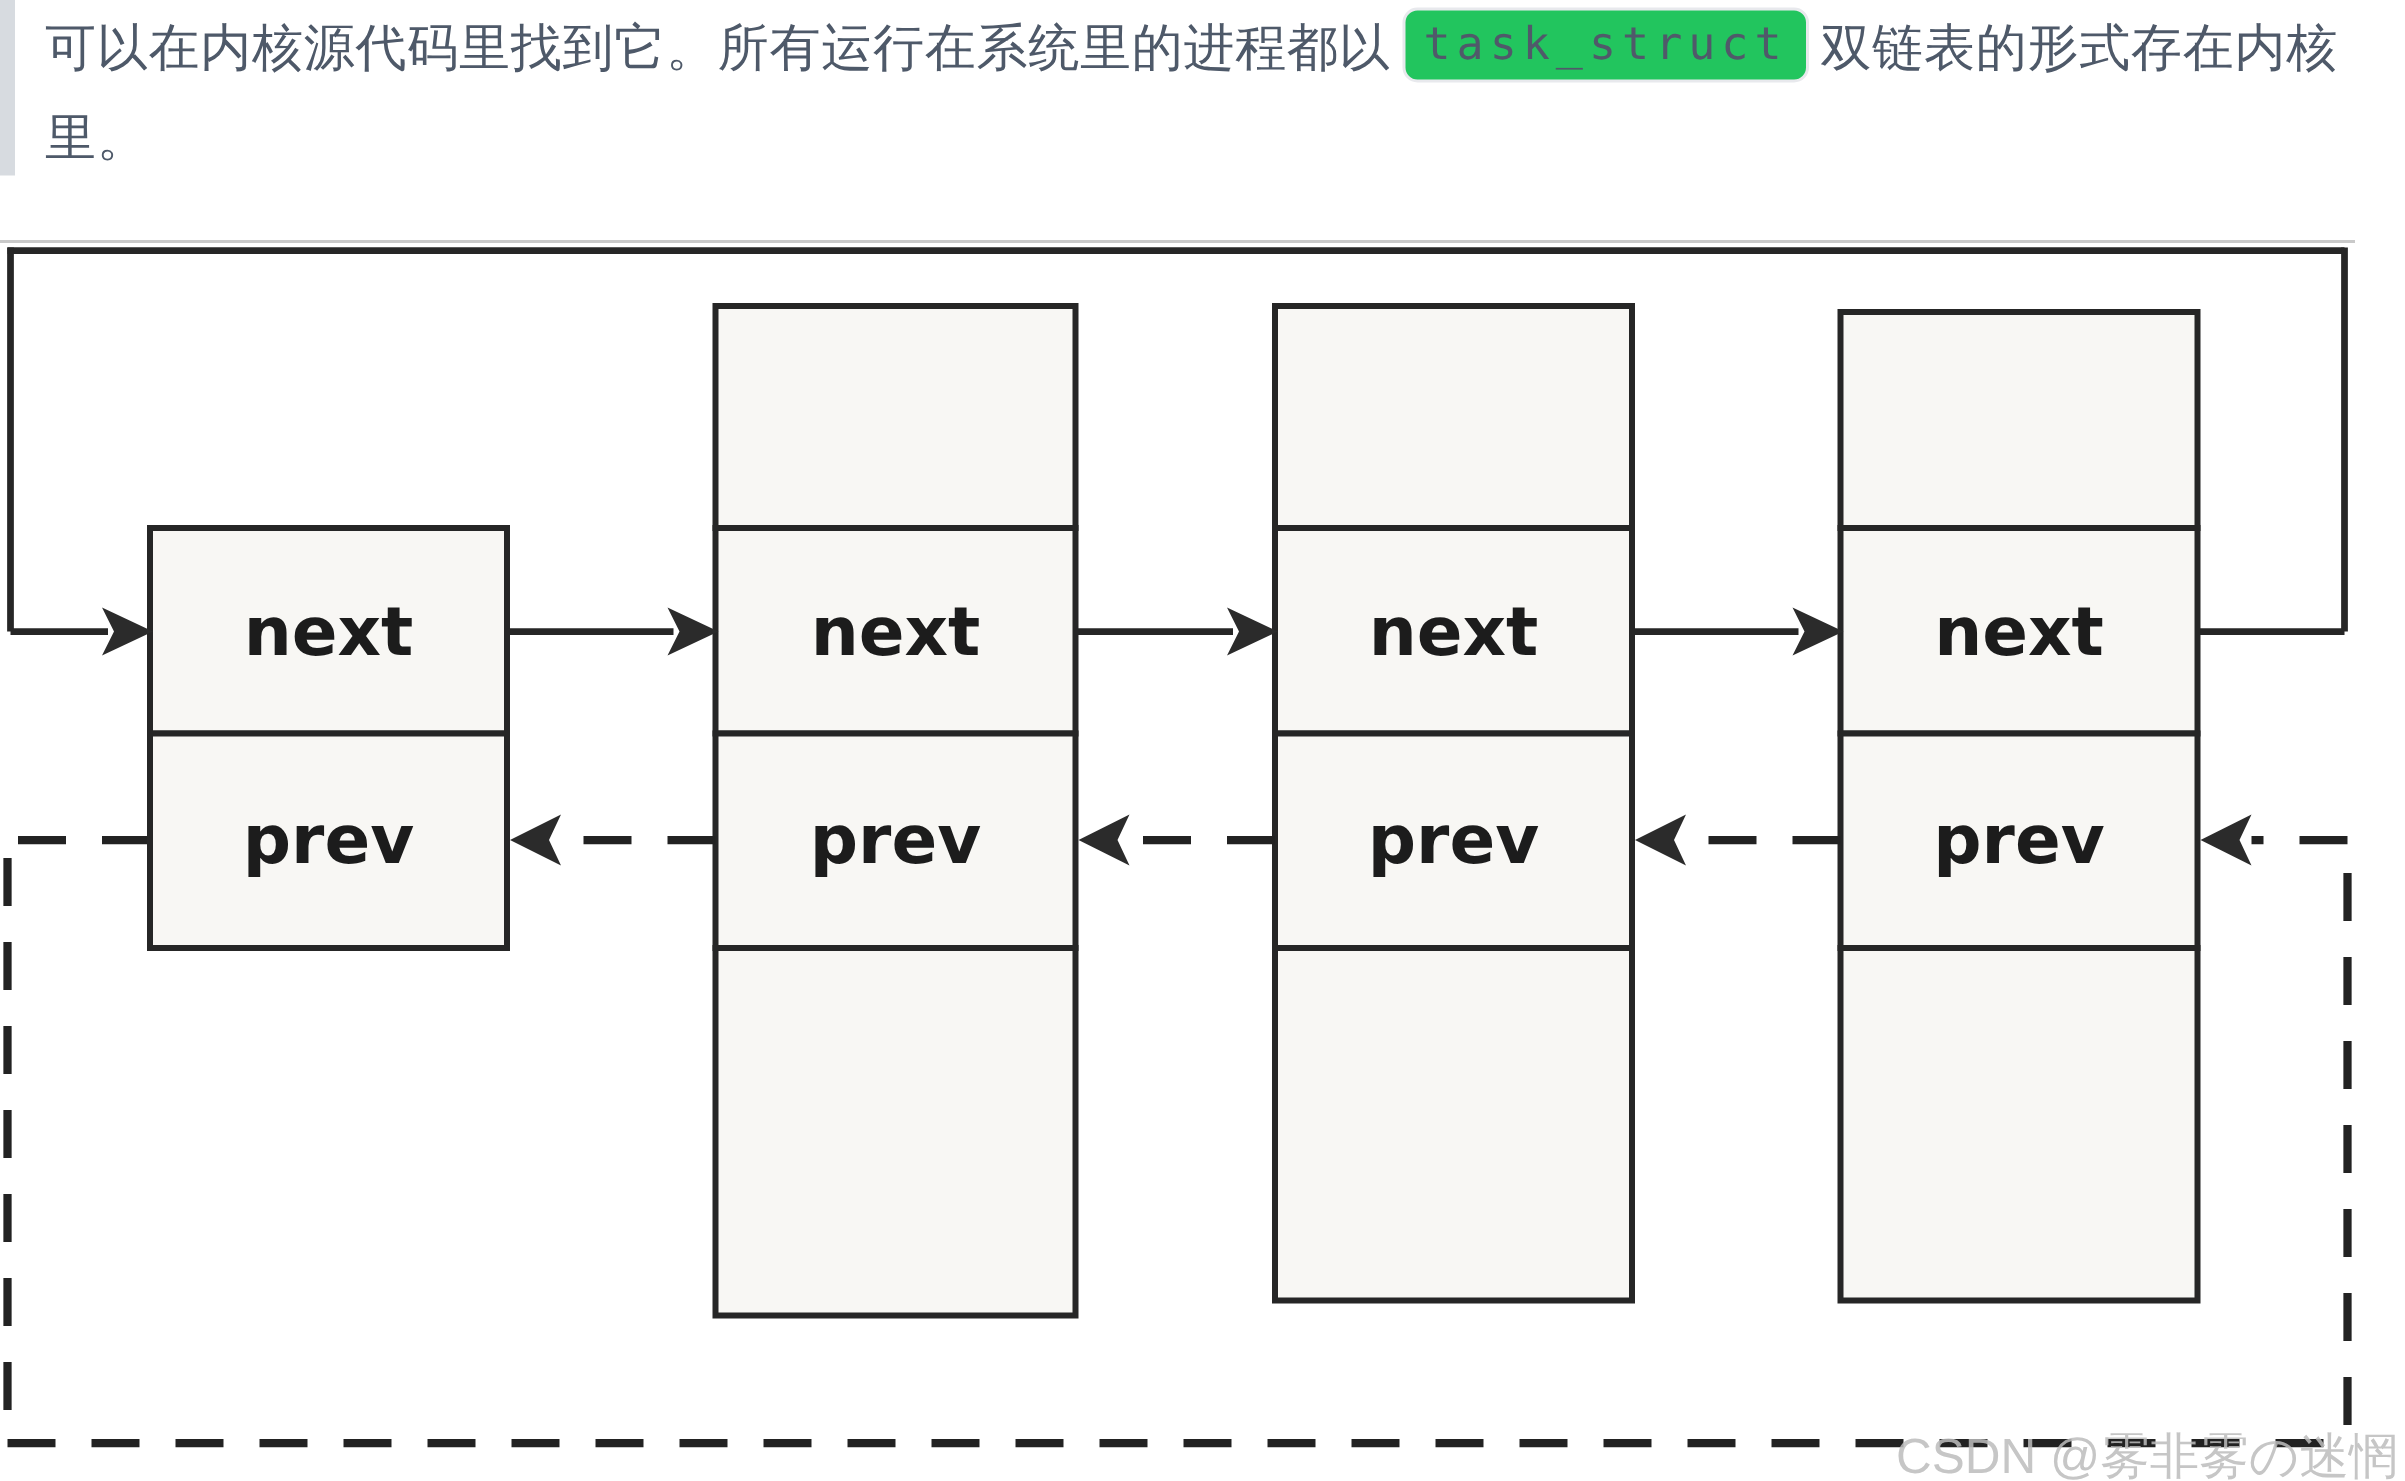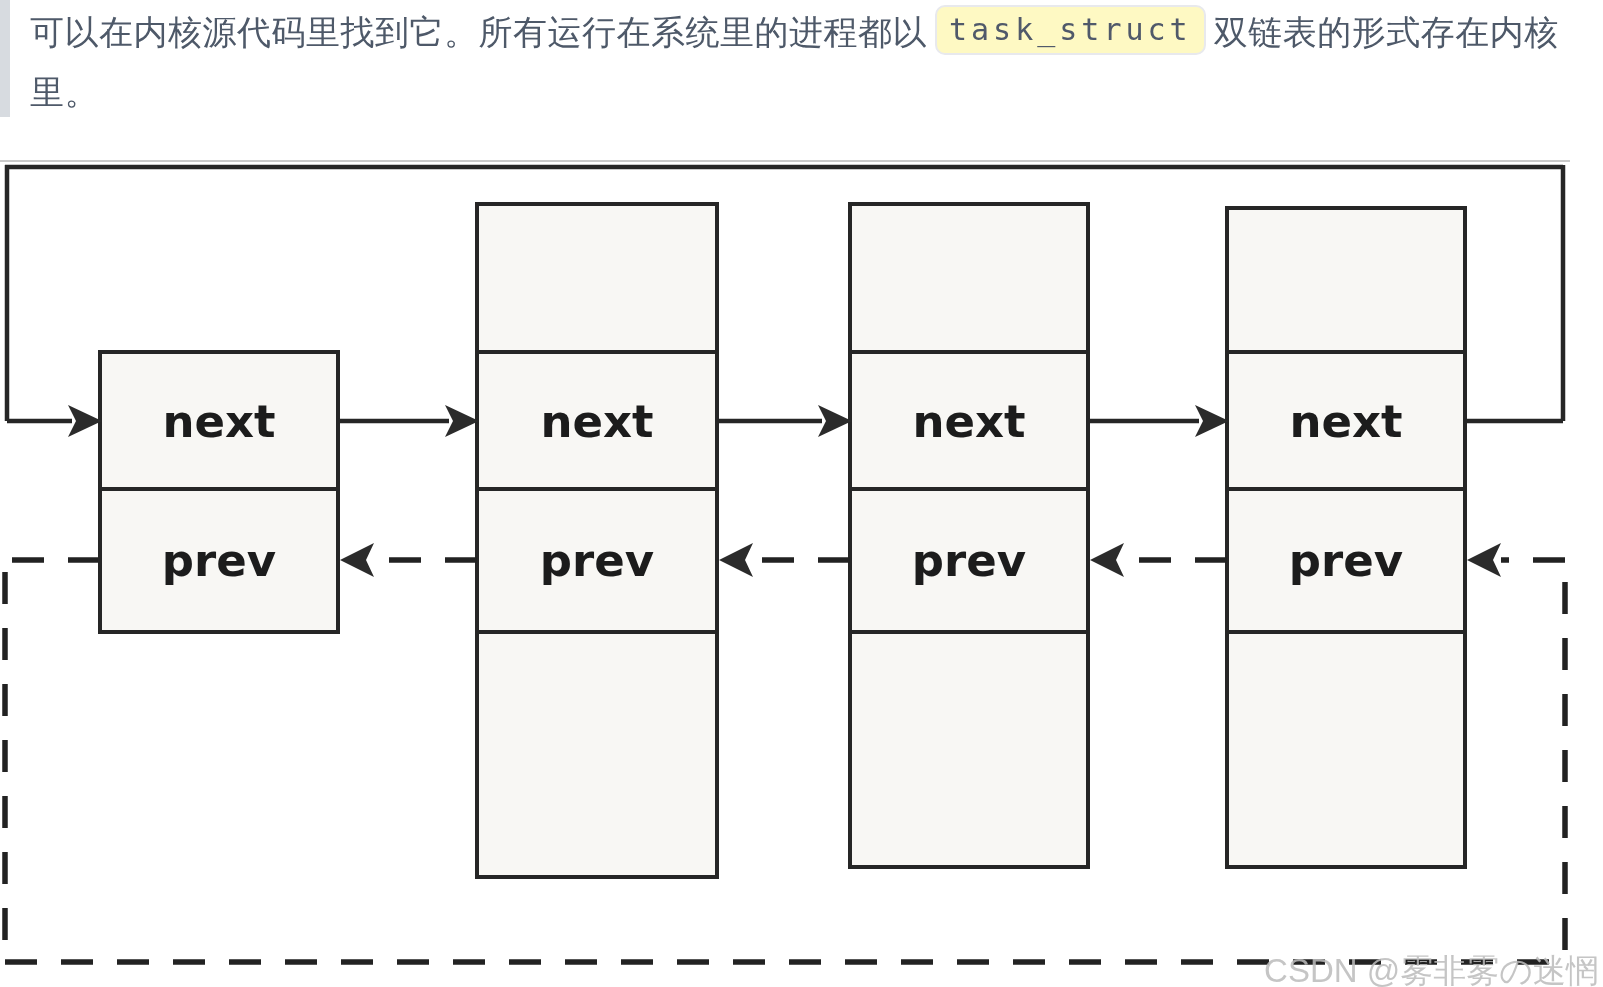--- a/index.html
+++ b/index.html
@@ -27,21 +27,21 @@
     letter-spacing:0.5px;
   }
   .quote-line.first{padding-top:2px;}
   .inline-code{
     display:inline-block;
     font-family:"DejaVu Sans Mono","Liberation Mono",monospace;
     font-size:30px;
     line-height:46px;
     letter-spacing:4px;
     color:#50596a;
-    background:#fef9c3;
+    background:#22c55e;
     border:2px solid #e8e9ed;
     border-radius:10px;
     padding:0 12px;
     margin:0 8px;
     vertical-align:4px;
   }
   
   .diagram{position:absolute;left:0;top:142px;width:1603px;height:857px;}
   svg{display:block;}
   .cell{fill:#f8f7f4;stroke:#262626;stroke-width:4px;}

